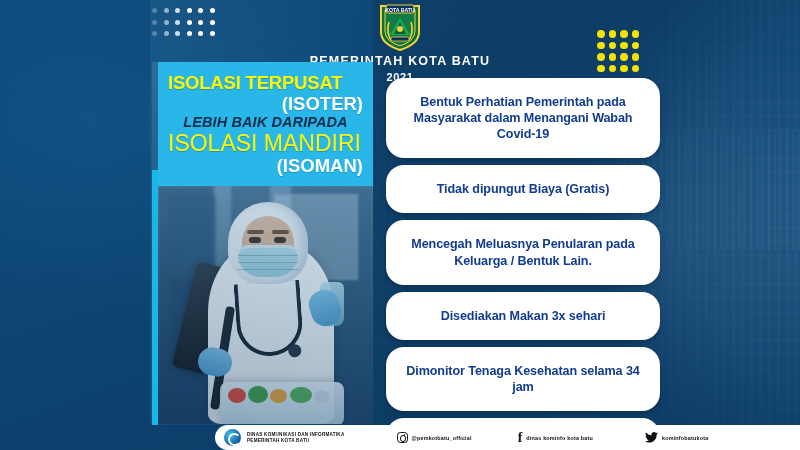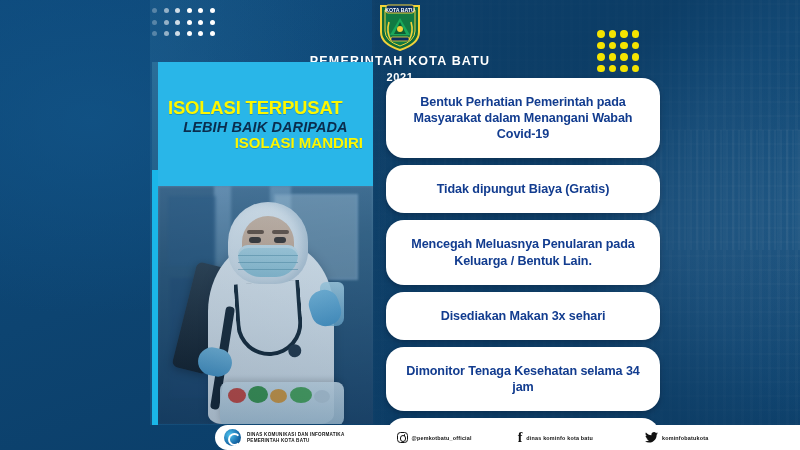--- a/index.html
+++ b/index.html
@@ -90,21 +90,21 @@
   }
   .t-white-r {
     color:#ffffff; font-weight:bold; font-size:18.5px; text-align:right;
     text-shadow:0 1px 0 rgba(0,40,70,.25);
   }
   .t-italic {
     color:#0a2d4e; font-weight:bold; font-style:italic; font-size:14.5px;
     text-align:center; letter-spacing:.1px;
   }
   .t-yellow-r {
-    color:#fdf700; font-weight:bold; font-size:15px; text-align:right;
+    color:#fdf700; font-weight:normal; font-size:23px; 
     text-shadow:0 1px 0 rgba(0,40,70,.25);
   }
 
   
   .photo {
     position:absolute; left:158px; top:186px; width:215px; height:238px;
     overflow:hidden;
     background:linear-gradient(170deg,#6d93b4 0%,#44708f 30%,#2c577b 65%,#1b4169 100%);
   }
   .ph-wall{position:absolute; inset:0;
@@ -328,22 +328,24 @@
     <div class="food f1"></div>
     <div class="food f2"></div>
     <div class="food f3"></div>
     <div class="food f4"></div>
     <div class="food f5"></div>
     <div class="ph-shade"></div>
   </div>
 
   <div class="title-panel">
     <div class="t-line t-yellow">ISOLASI TERPUSAT</div>
+    <div class="t-line t-white-r">(ISOTER)</div>
     <div class="t-line t-italic">LEBIH BAIK DARIPADA</div>
     <div class="t-line t-yellow-r">ISOLASI MANDIRI</div>
+    <div class="t-line t-white-r">(ISOMAN)</div>
   </div>
 
   <div class="pills">
     <div class="pill">Bentuk Perhatian Pemerintah pada Masyarakat dalam Menangani Wabah Covid-19</div>
     <div class="pill">Tidak dipungut Biaya (Gratis)</div>
     <div class="pill">Mencegah Meluasnya Penularan pada Keluarga / Bentuk Lain.</div>
     <div class="pill">Disediakan Makan 3x sehari</div>
     <div class="pill">Dimonitor Tenaga Kesehatan selama 34 jam</div>
     <div class="pill">Free Wi-Fi</div>
   </div>

